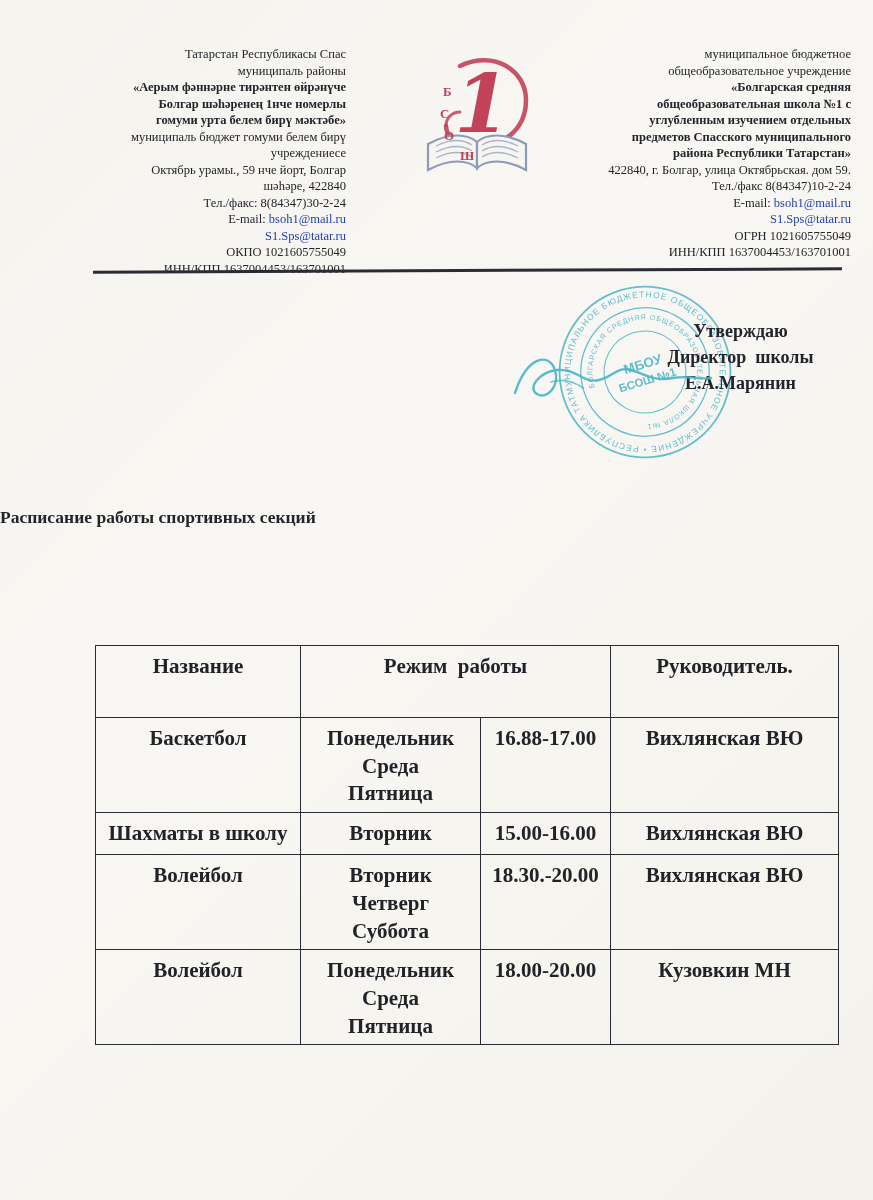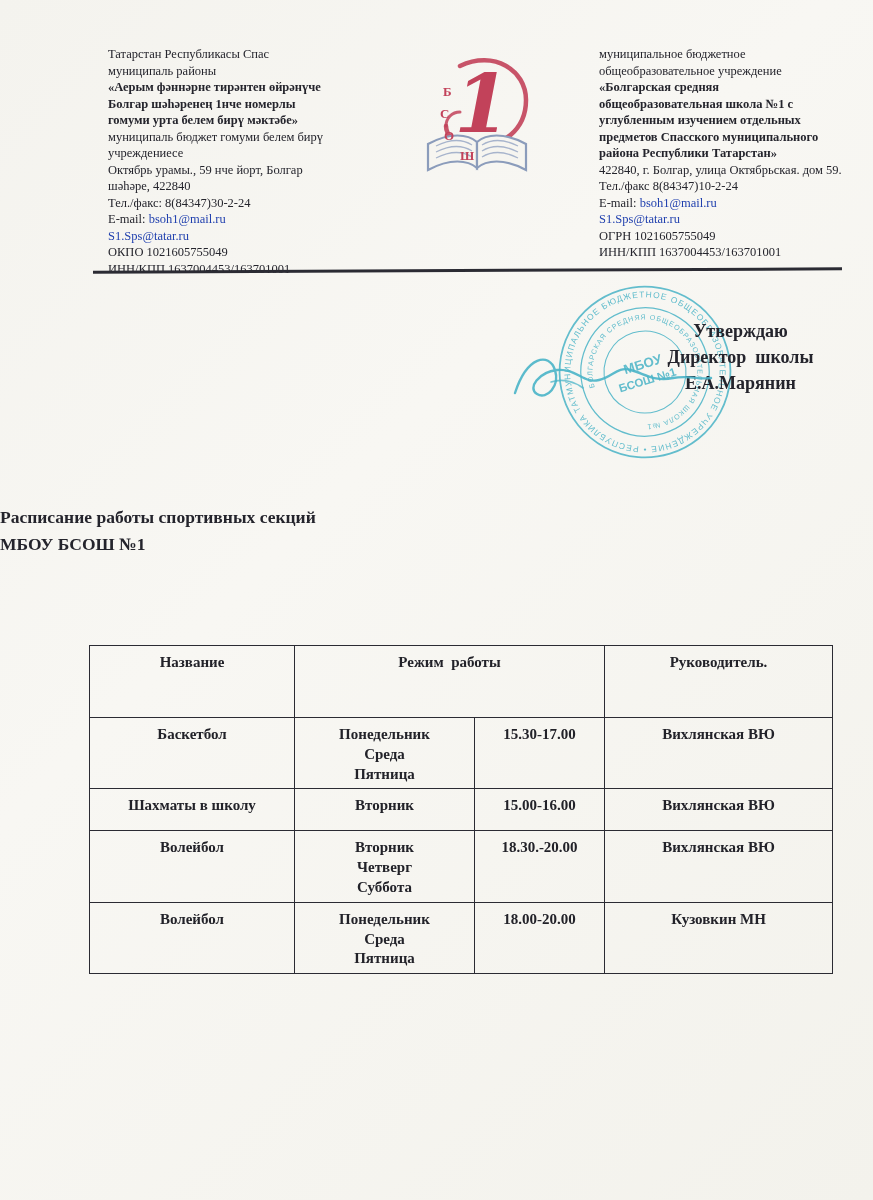--- a/index.html
+++ b/index.html
@@ -6,21 +6,21 @@
   .page {
     position:relative; width:873px; height:1200px; margin:0 auto;
     background:linear-gradient(135deg,#f4f3ee 0%, #f8f7f3 40%, #f3f2ec 100%);
     font-family:"Liberation Serif", serif; color:#24242c; overflow:hidden;
   }
   .ml { white-space:pre-wrap; }
   .bold { font-weight:bold; }
   .link { color:#1f3fae; cursor:pointer; }
 
   
-  .lh { position:absolute; top:46px; text-align:left; font-size:12.5px; line-height:1.32; }
+  .lh { position:absolute; top:46px; text-align:right; font-size:12.5px; line-height:1.32; }
   .lh-left  { left:108px; width:238px; }
   .lh-right { right:22px; width:252px; }
   .lh-line { margin:0; }
 
   .lh-logo { position:absolute; left:416px; top:48px; width:122px; height:140px; }
   .logo-letter { font-weight:bold; }
 
   .rule { position:absolute; top:269px; left:93px; width:749px; height:0;
           border-top:3px solid #2b2b33; transform:rotate(-0.25deg); }
 
@@ -29,23 +29,23 @@
                 transform:rotate(-17deg); opacity:.82; z-index:1; }
   .signature { position:absolute; left:505px; top:338px; width:215px; height:85px; z-index:3; }
   .approval { position:absolute; right:40px; top:318px; width:185px; z-index:2;
               text-align:center; font-weight:bold; font-size:18px; line-height:1.45; }
 
   
   .doc-title { position:absolute; top:504px; left:0; width:100%; text-align:left;
                font-weight:bold; font-size:17.5px; line-height:1.55; }
 
   
-  .schedule { position:absolute; top:645px; left:89px; width:743px;
+  .schedule { position:absolute; top:645px; left:95px; width:743px;
               border-collapse:collapse; table-layout:fixed;
-              font-weight:bold; font-size:15px; text-align:center; color:#222229; }
+              font-weight:bold; font-size:21px; text-align:center; color:#222229; }
   .schedule th, .schedule td { border:1.6px solid #2b2b33; vertical-align:top;
               padding:7px 4px 4px 4px; line-height:1.32; }
   .schedule thead tr { height:72px; }
   .schedule tbody tr:nth-child(1) { height:63px; }
   .schedule tbody tr:nth-child(2) { height:42px; }
   .schedule tbody tr:nth-child(3) { height:68px; }
   .schedule tbody tr:nth-child(4) { height:62px; }
   .schedule tbody tr:nth-child(5) { height:44px; }
   .schedule tbody tr:nth-child(6) { height:46px; }
 </style>
@@ -139,21 +139,20 @@
   </svg>
 
   <div class="approval">
     <div class="ml">Утверждаю</div>
     <div class="ml">Директор  школы</div>
     <div class="ml">Е.А.Марянин</div>
   </div>
 
   <div class="doc-title">
     <div>Расписание работы спортивных секций</div>
-    <div>МБОУ БСОШ №1</div>
   </div>
 
   <table class="schedule">
     <colgroup>
       <col style="width:205px">
         <col style="width:180px">
         <col style="width:130px">
         <col style="width:228px">
     </colgroup>
     <thead>
@@ -162,21 +161,21 @@
         <th class="ml" colspan="2">Режим  работы</th>
         <th class="ml">Руководитель.</th>
       </tr>
     </thead>
     <tbody>
       <tr>
         <td>Баскетбол</td>
         <td class="ml">Понедельник
 Среда
 Пятница</td>
-        <td>15.30-17.00</td>
+        <td>16.88-17.00</td>
         <td>Вихлянская ВЮ</td>
       </tr>
       <tr>
         <td>Шахматы в школу</td>
         <td class="ml">Вторник</td>
         <td>15.00-16.00</td>
         <td>Вихлянская ВЮ</td>
       </tr>
       <tr>
         <td>Волейбол</td>

